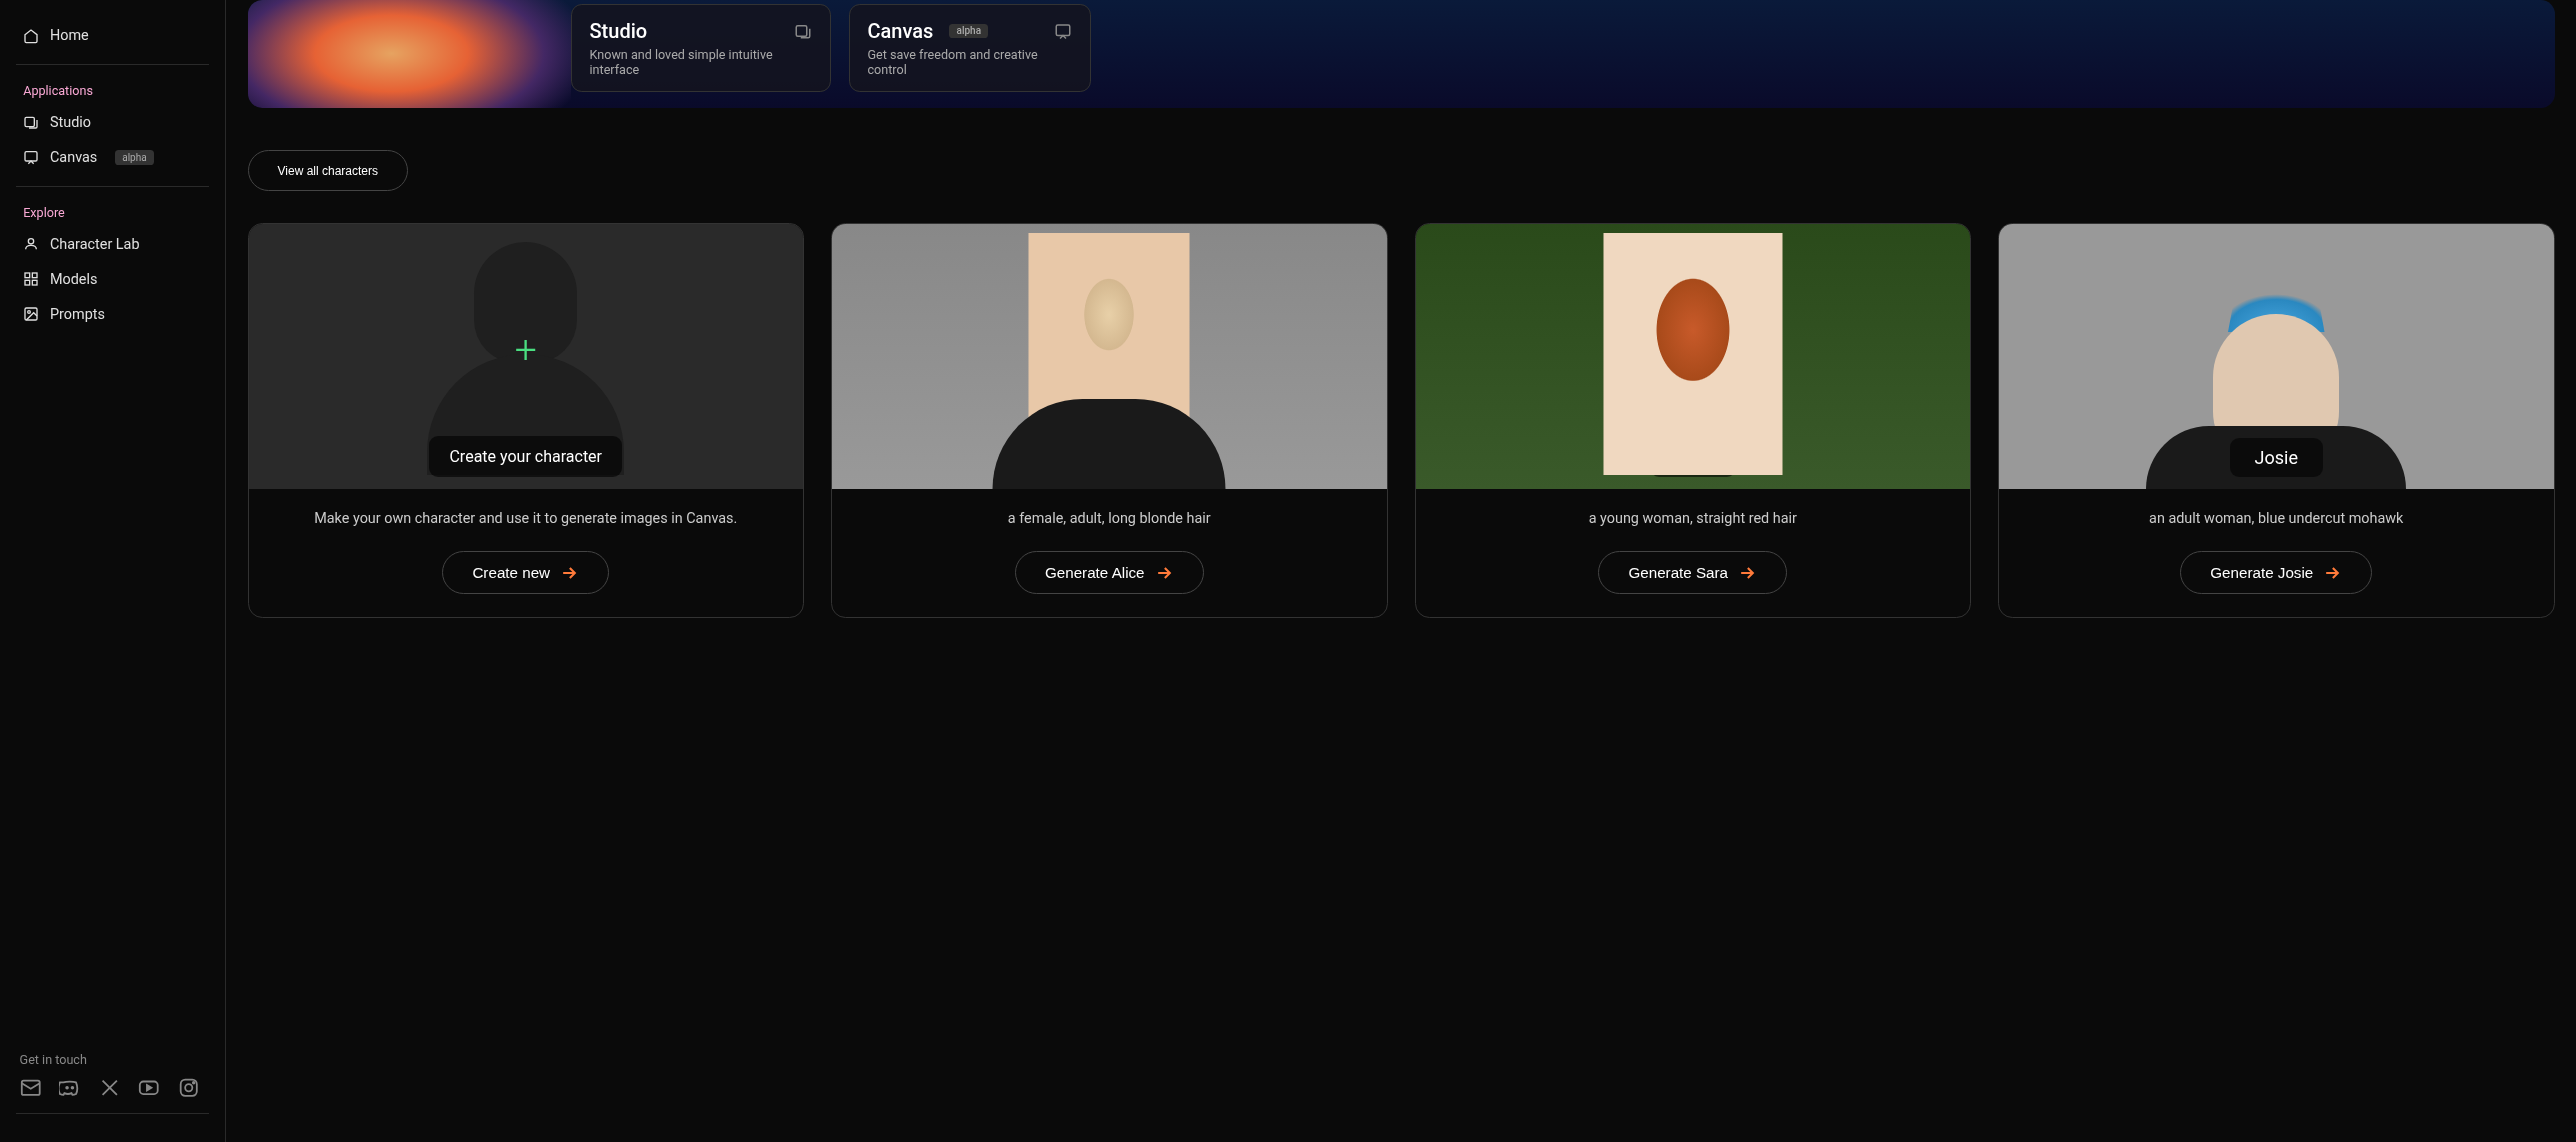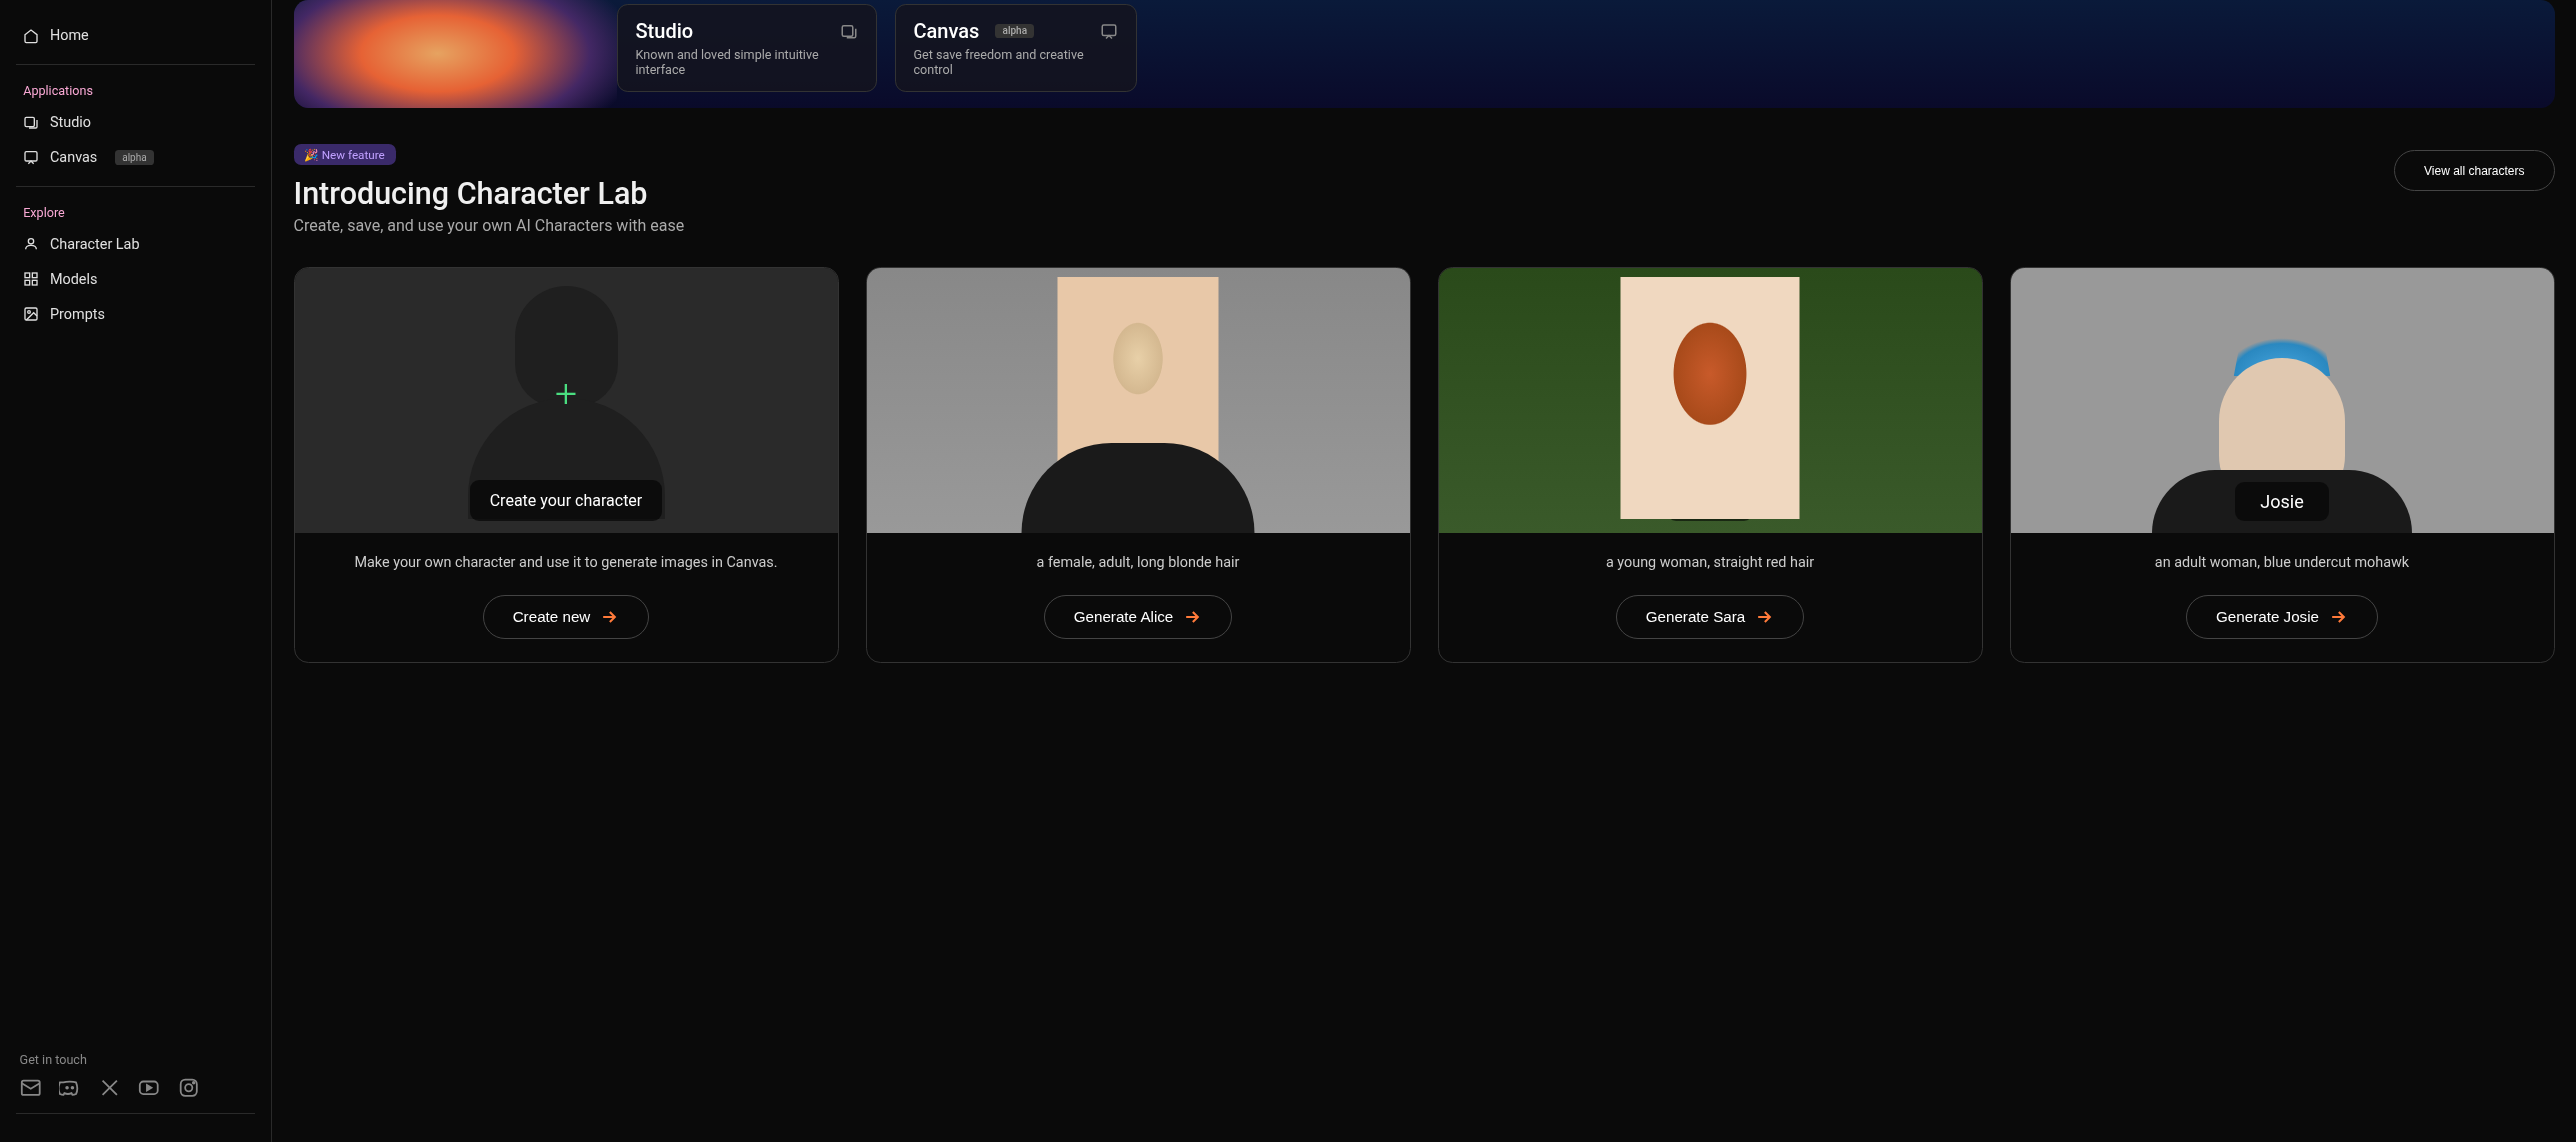--- a/index.html
+++ b/index.html
@@ -12,21 +12,21 @@
       color: #ffffff;
       font-family: -apple-system, BlinkMacSystemFont, 'Segoe UI', Roboto, sans-serif;
       width: 2576px;
       height: 1143px;
       overflow: hidden;
       display: flex;
     }
     
     
     .sidebar {
-      width: 272px;
+      width: 226px;
       height: 100%;
       border-right: 0.9px solid #2a2a2a;
       display: flex;
       flex-direction: column;
       padding: 18px 0;
     }
     .sidebar-top {
       flex: 1;
       padding: 0 16px;
     }
@@ -512,25 +512,20 @@
               <path d="M8 22l4-4 4 4"></path>
             </svg>
         </span>
       </div>
       <div class="hero-card-desc">Get save freedom and creative control</div>
     </div>
   </div>
 
   <section class="feature-section">
     <div class="feature-header">
-      <div>
-        <div class="feature-badge">🎉 New feature</div>
-        <h1 class="feature-title">Introducing Character Lab</h1>
-        <p class="feature-subtitle">Create, save, and use your own AI Characters with ease</p>
-      </div>
       <button class="view-all-btn">View all characters</button>
     </div>
 
     <div class="cards-row">
 
       <div class="char-card">
         <div class="char-img create">
           <div class="silhouette-wrap">
             <div class="sil-head"></div>
             <div class="sil-body"></div>

